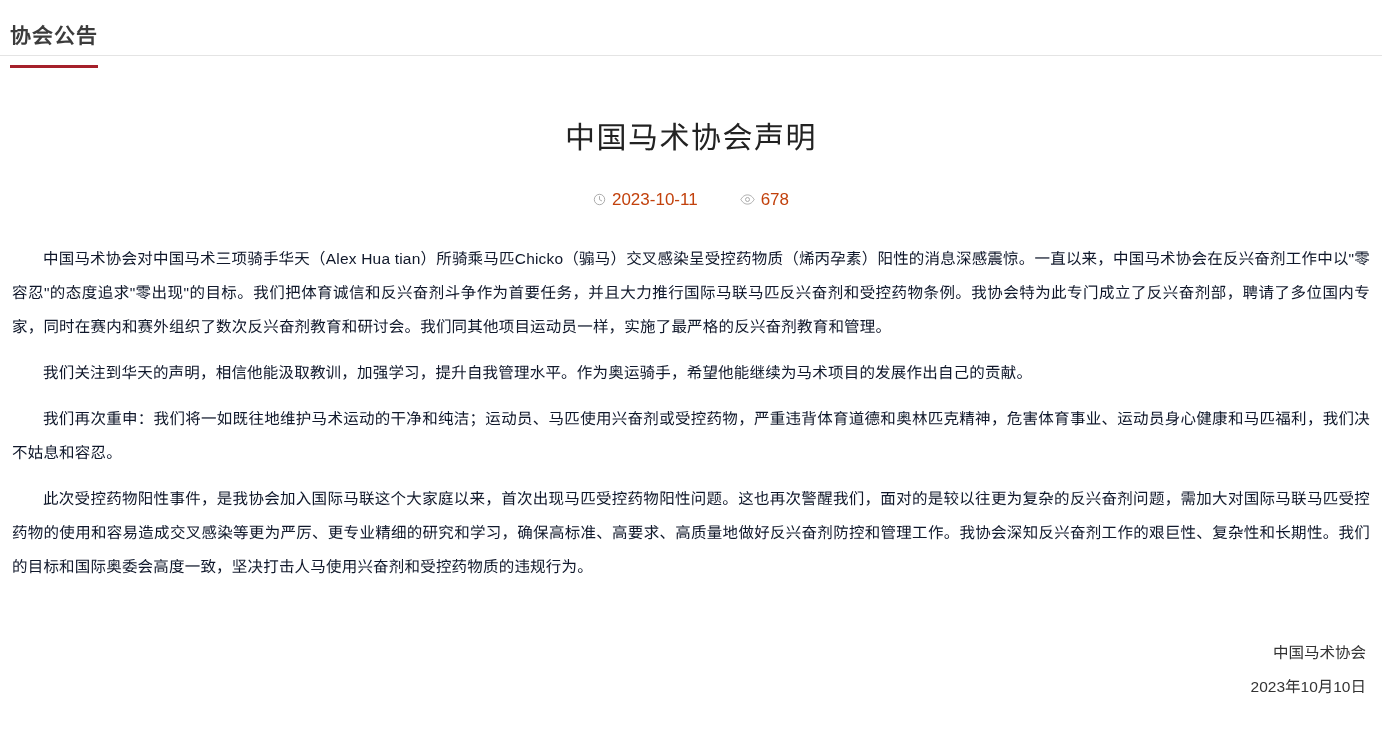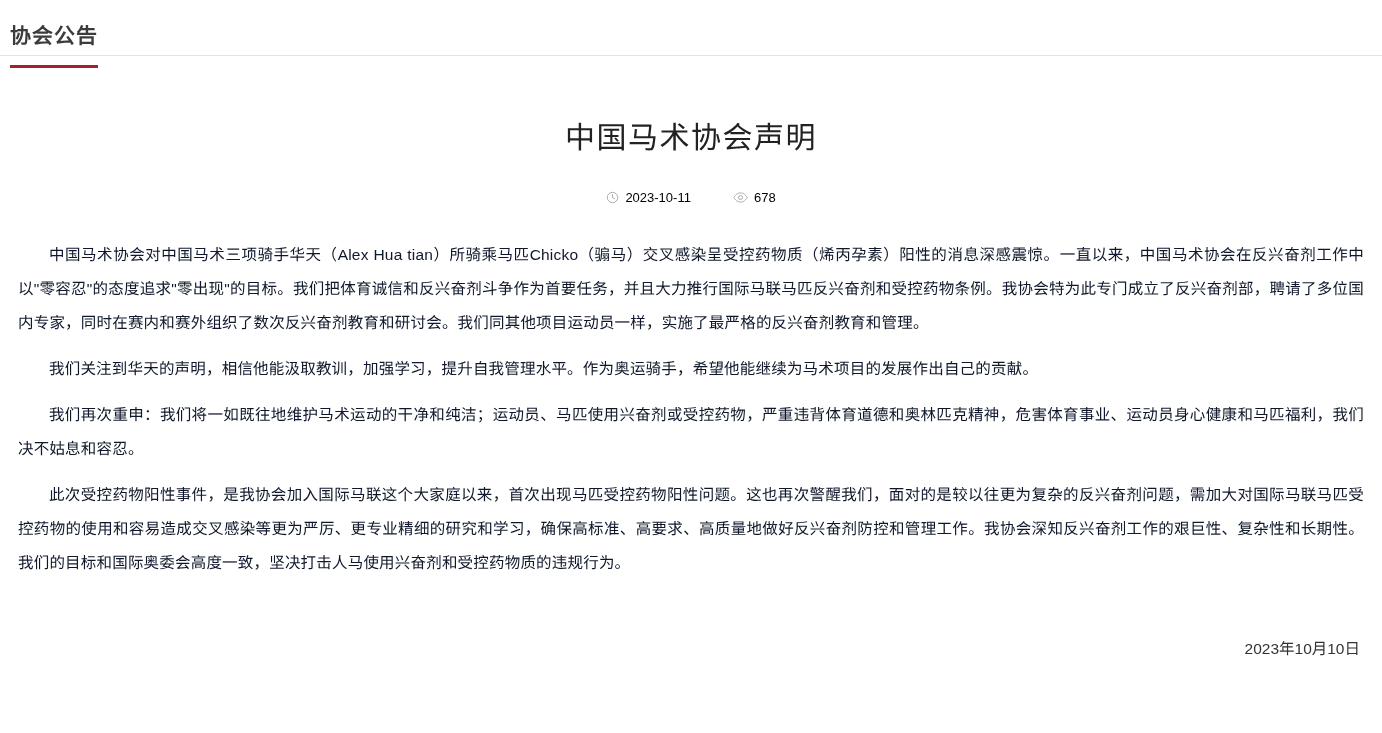--- a/index.html
+++ b/index.html
@@ -35,43 +35,43 @@
     font-weight: bold;
     color: #3c3c3c;
     letter-spacing: 1px;
     padding-bottom: 18px;
     border-bottom: 3px solid #a5202a;
     line-height: 1.1;
   }
 
   
   .article {
-    padding: 0 18px;
+    padding: 0 12px;
     box-sizing: border-box;
     margin-top: 9px;
   }
 
   .article-title {
     text-align: center;
     font-size: 30px;
     font-weight: normal;
     color: #222222;
     margin: 62px 0 0 0;
     letter-spacing: 1.5px;
     line-height: 1.3;
   }
 
   .meta {
     display: flex;
     justify-content: center;
     align-items: center;
     gap: 42px;
     margin-top: 34px;
-    color: #000000;
-    font-size: 13px;
+    color: #c2410c;
+    font-size: 17px;
   }
   .meta-item {
     display: flex;
     align-items: center;
     gap: 6px;
     line-height: 1;
   }
   .meta-item svg {
     display: block;
   }
@@ -139,17 +139,18 @@
     </div>
 
     <div class="body-copy">
       <p>中国马术协会对中国马术三项骑手华天（Alex Hua tian）所骑乘马匹Chicko（骟马）交叉感染呈受控药物质（烯丙孕素）阳性的消息深感震惊。一直以来，中国马术协会在反兴奋剂工作中以"零容忍"的态度追求"零出现"的目标。我们把体育诚信和反兴奋剂斗争作为首要任务，并且大力推行国际马联马匹反兴奋剂和受控药物条例。我协会特为此专门成立了反兴奋剂部，聘请了多位国内专家，同时在赛内和赛外组织了数次反兴奋剂教育和研讨会。我们同其他项目运动员一样，实施了最严格的反兴奋剂教育和管理。</p>
       <p>我们关注到华天的声明，相信他能汲取教训，加强学习，提升自我管理水平。作为奥运骑手，希望他能继续为马术项目的发展作出自己的贡献。</p>
       <p>我们再次重申：我们将一如既往地维护马术运动的干净和纯洁；运动员、马匹使用兴奋剂或受控药物，严重违背体育道德和奥林匹克精神，危害体育事业、运动员身心健康和马匹福利，我们决不姑息和容忍。</p>
       <p>此次受控药物阳性事件，是我协会加入国际马联这个大家庭以来，首次出现马匹受控药物阳性问题。这也再次警醒我们，面对的是较以往更为复杂的反兴奋剂问题，需加大对国际马联马匹受控药物的使用和容易造成交叉感染等更为严厉、更专业精细的研究和学习，确保高标准、高要求、高质量地做好反兴奋剂防控和管理工作。我协会深知反兴奋剂工作的艰巨性、复杂性和长期性。我们的目标和国际奥委会高度一致，坚决打击人马使用兴奋剂和受控药物质的违规行为。</p>
     </div>
 
     <div class="signature">
+      <div>中国马术协会</div>
       <div class="sign-date">2023年10月10日</div>
     </div>
 
   </div>
 </div>
 
 </body></html>

